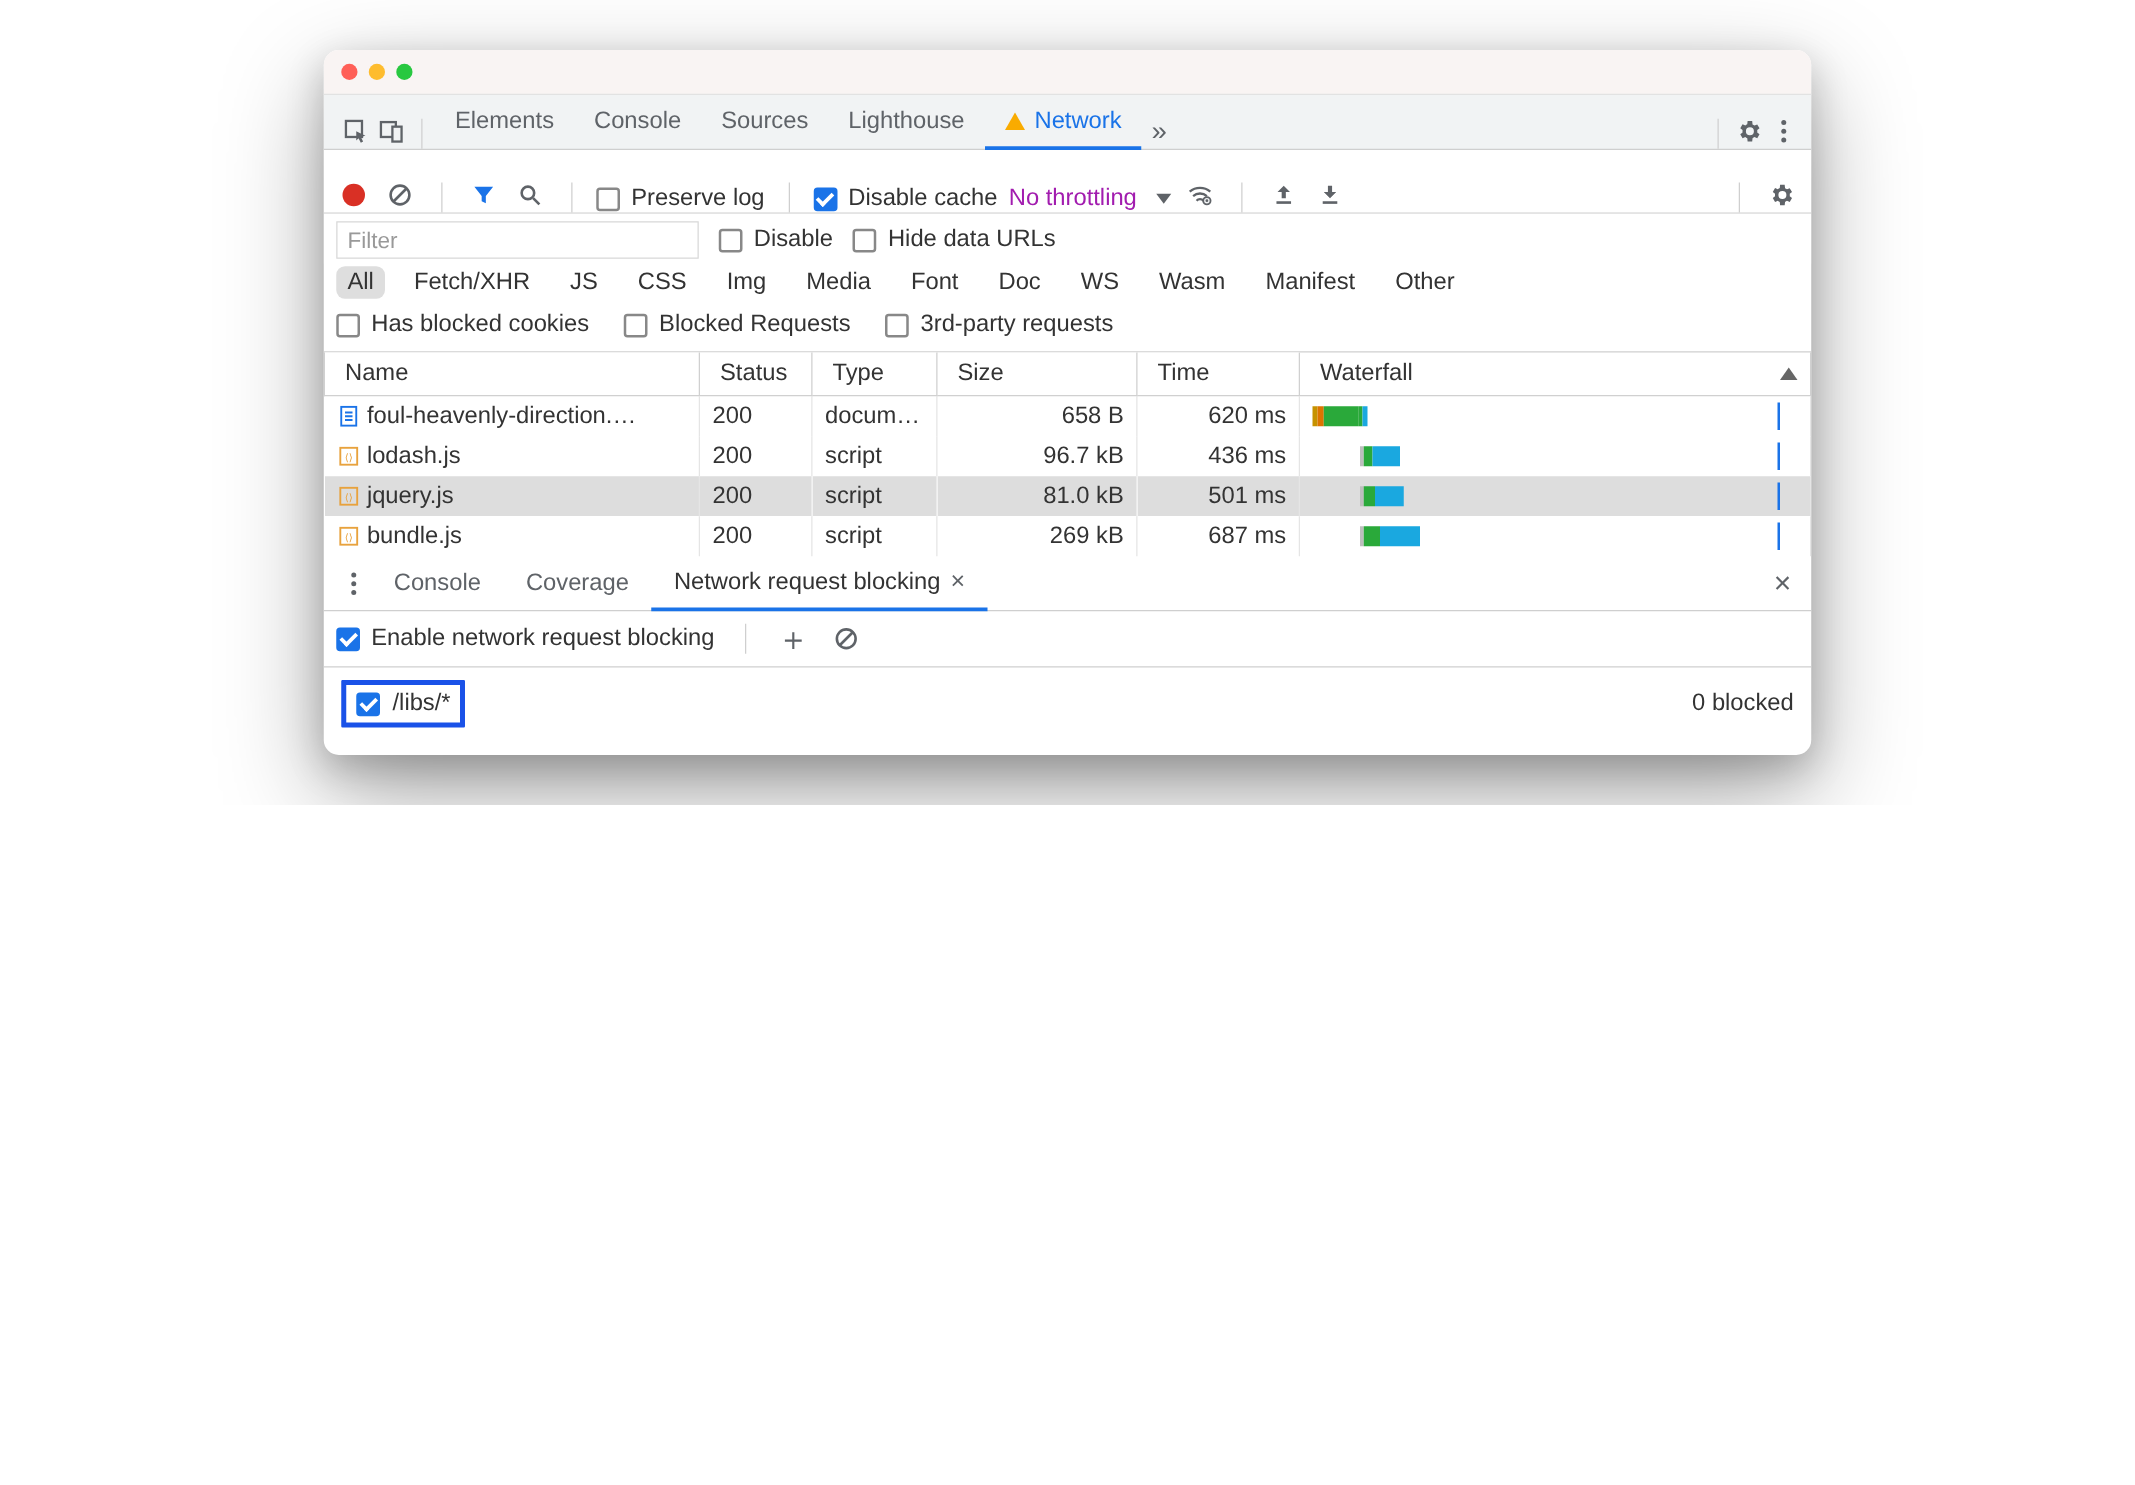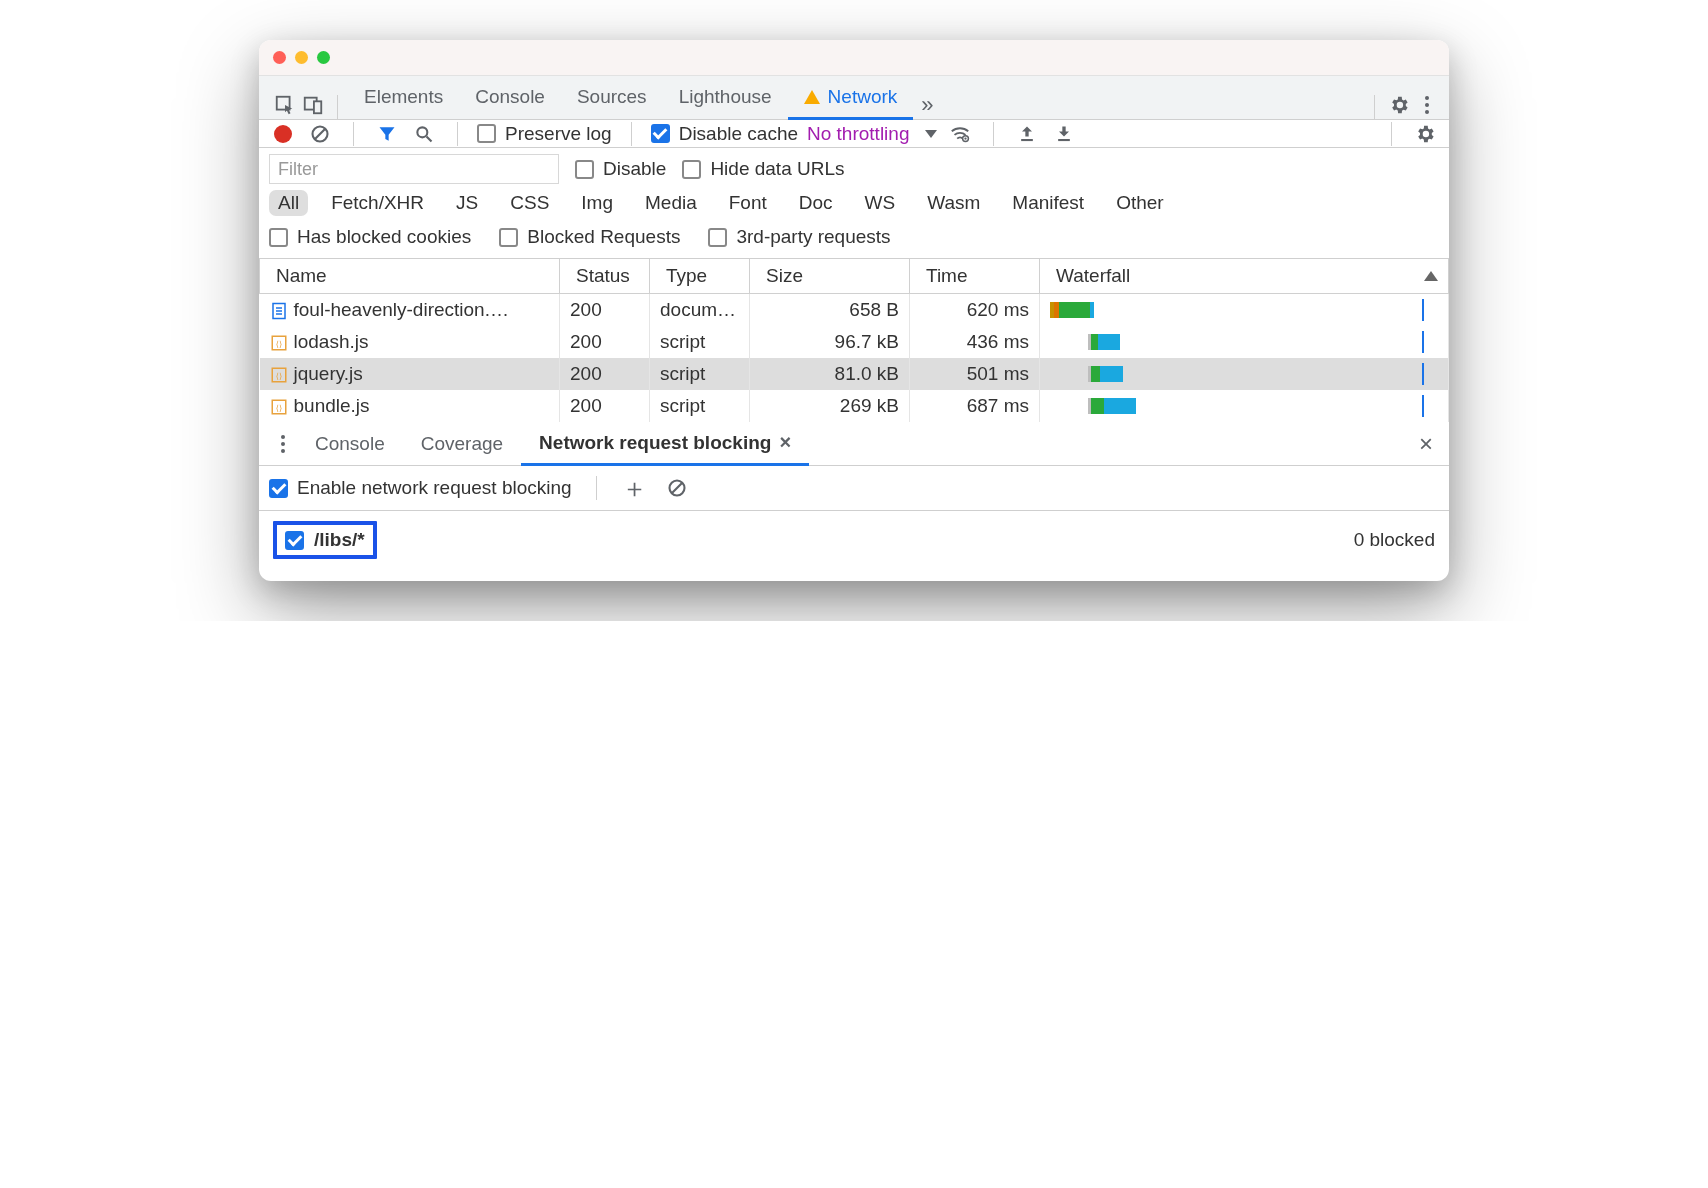--- a/index.html
+++ b/index.html
@@ -81,24 +81,24 @@
     border-left: 8px solid transparent;
     border-right: 8px solid transparent;
     border-bottom: 14px solid #f9ab00;
     position: relative;
     display: inline-block;
     margin-right: 2px;
   }
   .spacer { flex: 1; }
   
   .net-toolbar {
-    height: 28px;
+    height: 51px;
     border-bottom: 1px solid #cfcfcf;
     display: flex;
-    align-items: center;
+    align-items: flex-end;
     padding: 0 10px;
     gap: 9px;
     color: #5f6368;
     background: #fff;
   }
   .record-dot {
     width: 18px; height: 18px; border-radius: 50%;
     background: #d93025;
   }
   .funnel svg path { fill: #1a73e8; }
@@ -209,38 +209,38 @@
   .summary .blue { color: #1a73e8; }
   .summary .red { color: #d93025; }
   
   .drawer-tabs {
     height: 44px; display:flex; align-items:center;
     border-bottom: 1px solid #cfcfcf;
     padding: 0 10px; gap: 0;
     color:#5f6368;
   }
   .dtab { padding: 0 18px; height:44px; display:flex; align-items:center; gap:8px; font-size:19px; cursor:pointer; }
-  .dtab.active { color:#1a73e8; border-bottom:3px solid #1a73e8; margin-bottom:-1px; font-weight:700; color:#333;}
+  .dtab.active { color:#1a73e8; border-bottom:3px solid #1a73e8; margin-bottom:-1px; font-weight:400; color:#333;}
   .dtab.active { color:#333; }
   .close-x { font-size: 20px; color:#5f6368; cursor:pointer; }
   .drawer-body {
     padding: 8px 10px; display:flex; align-items:center; gap:14px;
     border-bottom: 1px solid #cfcfcf;
     font-size:19px;
   }
   .blk-row {
     display:flex; align-items:center; justify-content:space-between;
     padding: 10px 14px;
     font-size:19px;
   }
   .highlight {
     border: 4px solid #1a52e8;
     border-radius: 1px;
     padding: 4px 8px;
-    display:inline-flex; align-items:center; gap:10px;font-weight:bold;
+    display:inline-flex; align-items:center; gap:10px;
   }
   .kebab { display:flex; flex-direction:column; gap:3px; }
   .kebab span { width:4px; height:4px; border-radius:50%; background:#5f6368; }
   svg { display:block; }
 </style>
 </head>
 <body>
 
 <div class="window">
 

